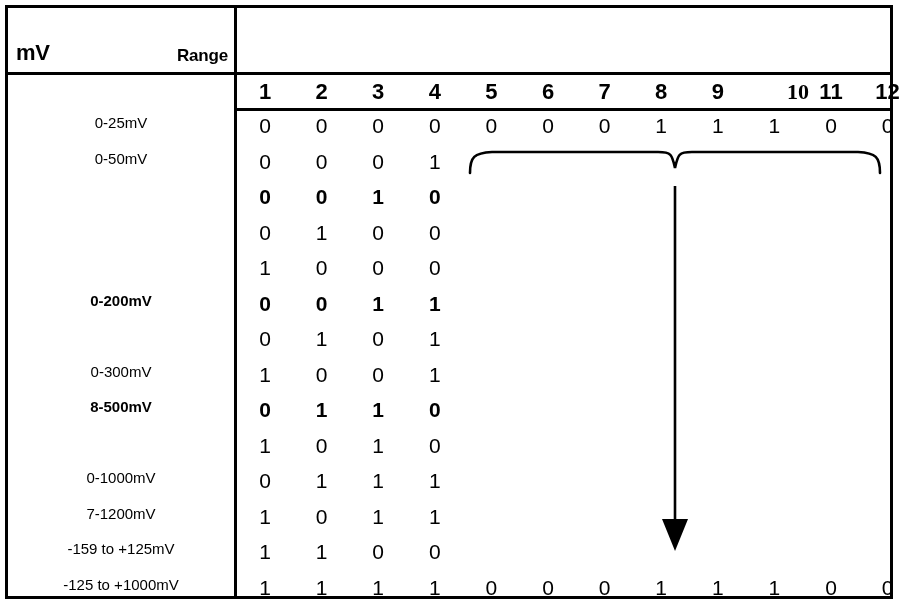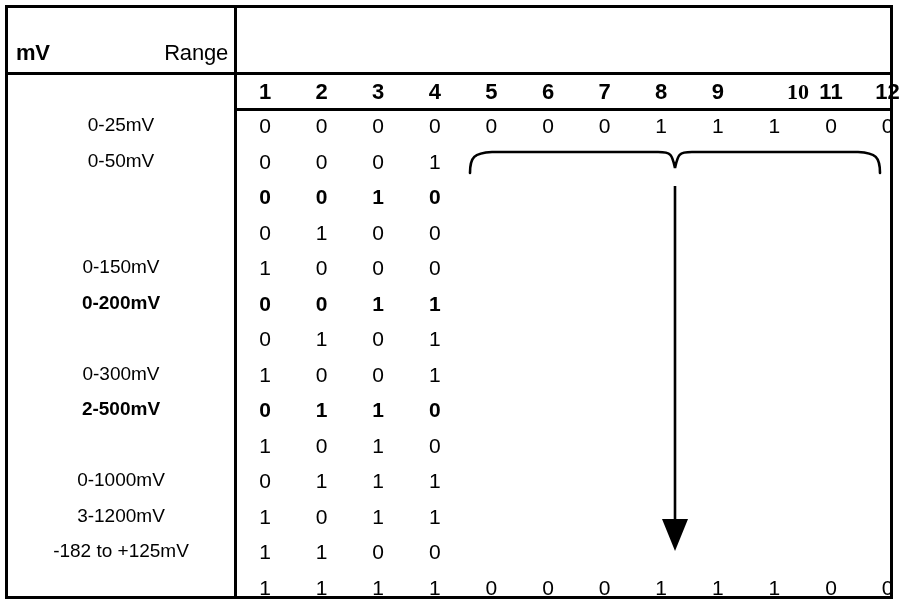--- a/index.html
+++ b/index.html
@@ -66,22 +66,22 @@
     left: 8px;
     bottom: 6px;
     font-size: 22px;
     font-weight: bold;
     letter-spacing: -0.2px;
   }
   .hdr-range {
     position: absolute;
     right: 6px;
     bottom: 6px;
-    font-size: 22px;
-    font-weight: normal;
+    font-size: 17px;
+    font-weight: bold;
     letter-spacing: -0.2px;
   }
 
   
   .hdr-switch-cell {
     position: absolute;
     left: 229px;
     top: 0;
     right: 0;
     height: 64px;
@@ -127,21 +127,21 @@
     left: 0;
     right: 0;
     height: 35.5px;
   }
   .row-label {
     position: absolute;
     left: 0;
     width: 226px;
     top: 3px;
     text-align: center;
-    font-size: 19px;
+    font-size: 15px;
     white-space: nowrap;
   }
   .row.bold .row-label { font-weight: bold; }
 
   .bit {
     position: absolute;
     top: 3px;
     width: 44px;
     margin-left: -22px;
     text-align: center;
@@ -220,21 +220,20 @@
           <div class="bit" style="left: 370.2px;">1</div>
           <div class="bit" style="left: 426.8px;">0</div>
         </div>
         <div class="row" style="top: 106.5px;">
           <div class="bit" style="left: 257px;">0</div>
           <div class="bit" style="left: 313.6px;">1</div>
           <div class="bit" style="left: 370.2px;">0</div>
           <div class="bit" style="left: 426.8px;">0</div>
         </div>
         <div class="row" style="top: 142px;">
-          <div class="row-label">0-150mV</div>
           <div class="bit" style="left: 257px;">1</div>
           <div class="bit" style="left: 313.6px;">0</div>
           <div class="bit" style="left: 370.2px;">0</div>
           <div class="bit" style="left: 426.8px;">0</div>
         </div>
         <div class="row bold" style="top: 177.5px;">
           <div class="row-label">0-200mV</div>
           <div class="bit" style="left: 257px;">0</div>
           <div class="bit" style="left: 313.6px;">0</div>
           <div class="bit" style="left: 370.2px;">1</div>
@@ -247,54 +246,55 @@
           <div class="bit" style="left: 426.8px;">1</div>
         </div>
         <div class="row" style="top: 248.5px;">
           <div class="row-label">0-300mV</div>
           <div class="bit" style="left: 257px;">1</div>
           <div class="bit" style="left: 313.6px;">0</div>
           <div class="bit" style="left: 370.2px;">0</div>
           <div class="bit" style="left: 426.8px;">1</div>
         </div>
         <div class="row bold" style="top: 284px;">
-          <div class="row-label">2-500mV</div>
+          <div class="row-label">8-500mV</div>
           <div class="bit" style="left: 257px;">0</div>
           <div class="bit" style="left: 313.6px;">1</div>
           <div class="bit" style="left: 370.2px;">1</div>
           <div class="bit" style="left: 426.8px;">0</div>
         </div>
         <div class="row" style="top: 319.5px;">
           <div class="bit" style="left: 257px;">1</div>
           <div class="bit" style="left: 313.6px;">0</div>
           <div class="bit" style="left: 370.2px;">1</div>
           <div class="bit" style="left: 426.8px;">0</div>
         </div>
         <div class="row" style="top: 355px;">
           <div class="row-label">0-1000mV</div>
           <div class="bit" style="left: 257px;">0</div>
           <div class="bit" style="left: 313.6px;">1</div>
           <div class="bit" style="left: 370.2px;">1</div>
           <div class="bit" style="left: 426.8px;">1</div>
         </div>
         <div class="row" style="top: 390.5px;">
-          <div class="row-label">3-1200mV</div>
+          <div class="row-label">7-1200mV</div>
           <div class="bit" style="left: 257px;">1</div>
           <div class="bit" style="left: 313.6px;">0</div>
           <div class="bit" style="left: 370.2px;">1</div>
           <div class="bit" style="left: 426.8px;">1</div>
         </div>
         <div class="row" style="top: 426px;">
-          <div class="row-label">-182 to +125mV</div>
+          <div class="row-label">-159 to +125mV</div>
           <div class="bit" style="left: 257px;">1</div>
           <div class="bit" style="left: 313.6px;">1</div>
           <div class="bit" style="left: 370.2px;">0</div>
           <div class="bit" style="left: 426.8px;">0</div>
         </div>
         <div class="row" style="top: 461.5px;">
+          <div class="row-label">-125 to +1000mV</div>
           <div class="bit" style="left: 257px;">1</div>
           <div class="bit" style="left: 313.6px;">1</div>
           <div class="bit" style="left: 370.2px;">1</div>
           <div class="bit" style="left: 426.8px;">1</div>
           <div class="bit" style="left: 483.4px;">0</div>
           <div class="bit" style="left: 540px;">0</div>
           <div class="bit" style="left: 596.6px;">0</div>
           <div class="bit" style="left: 653.2px;">1</div>
           <div class="bit" style="left: 709.8px;">1</div>
           <div class="bit" style="left: 766.4px;">1</div>

